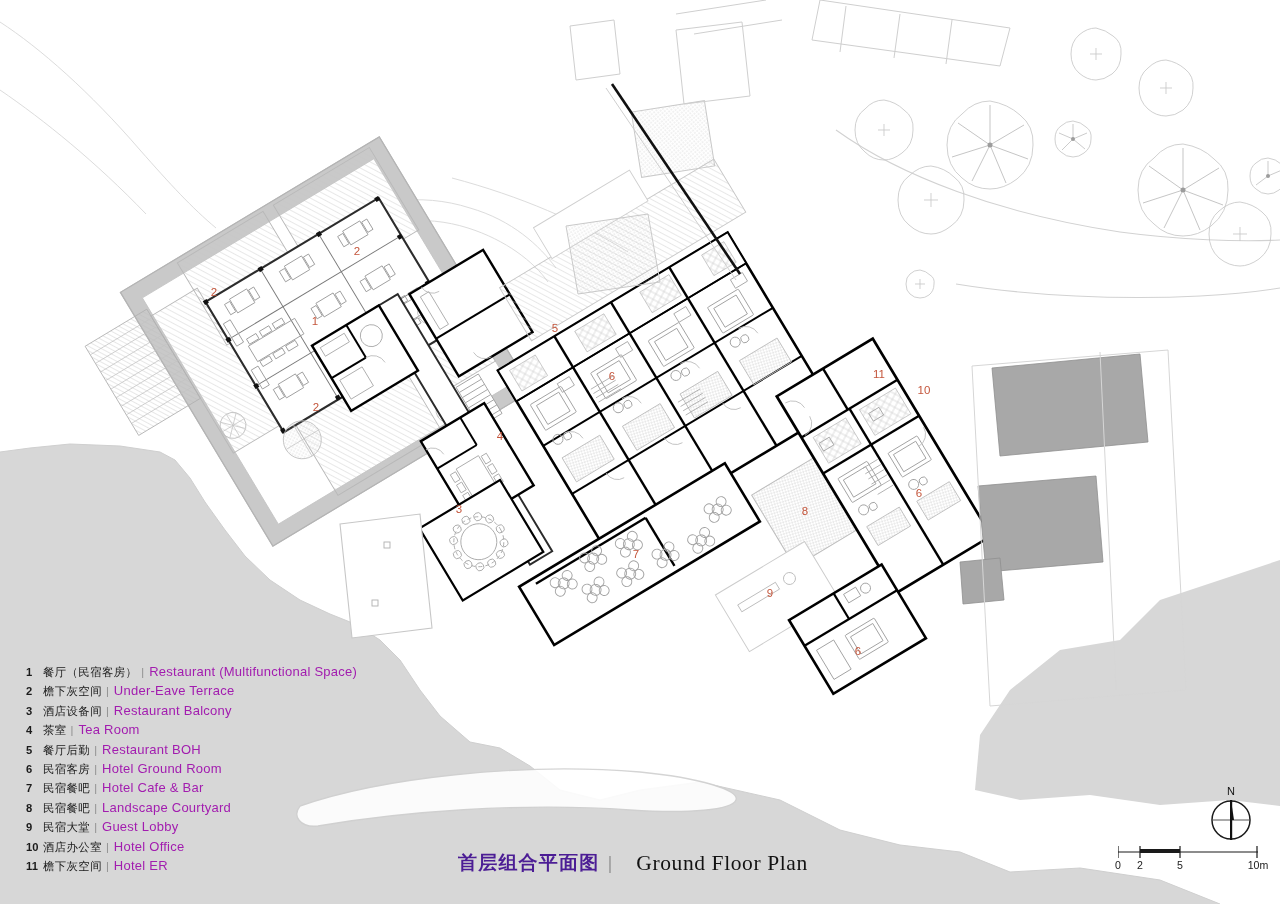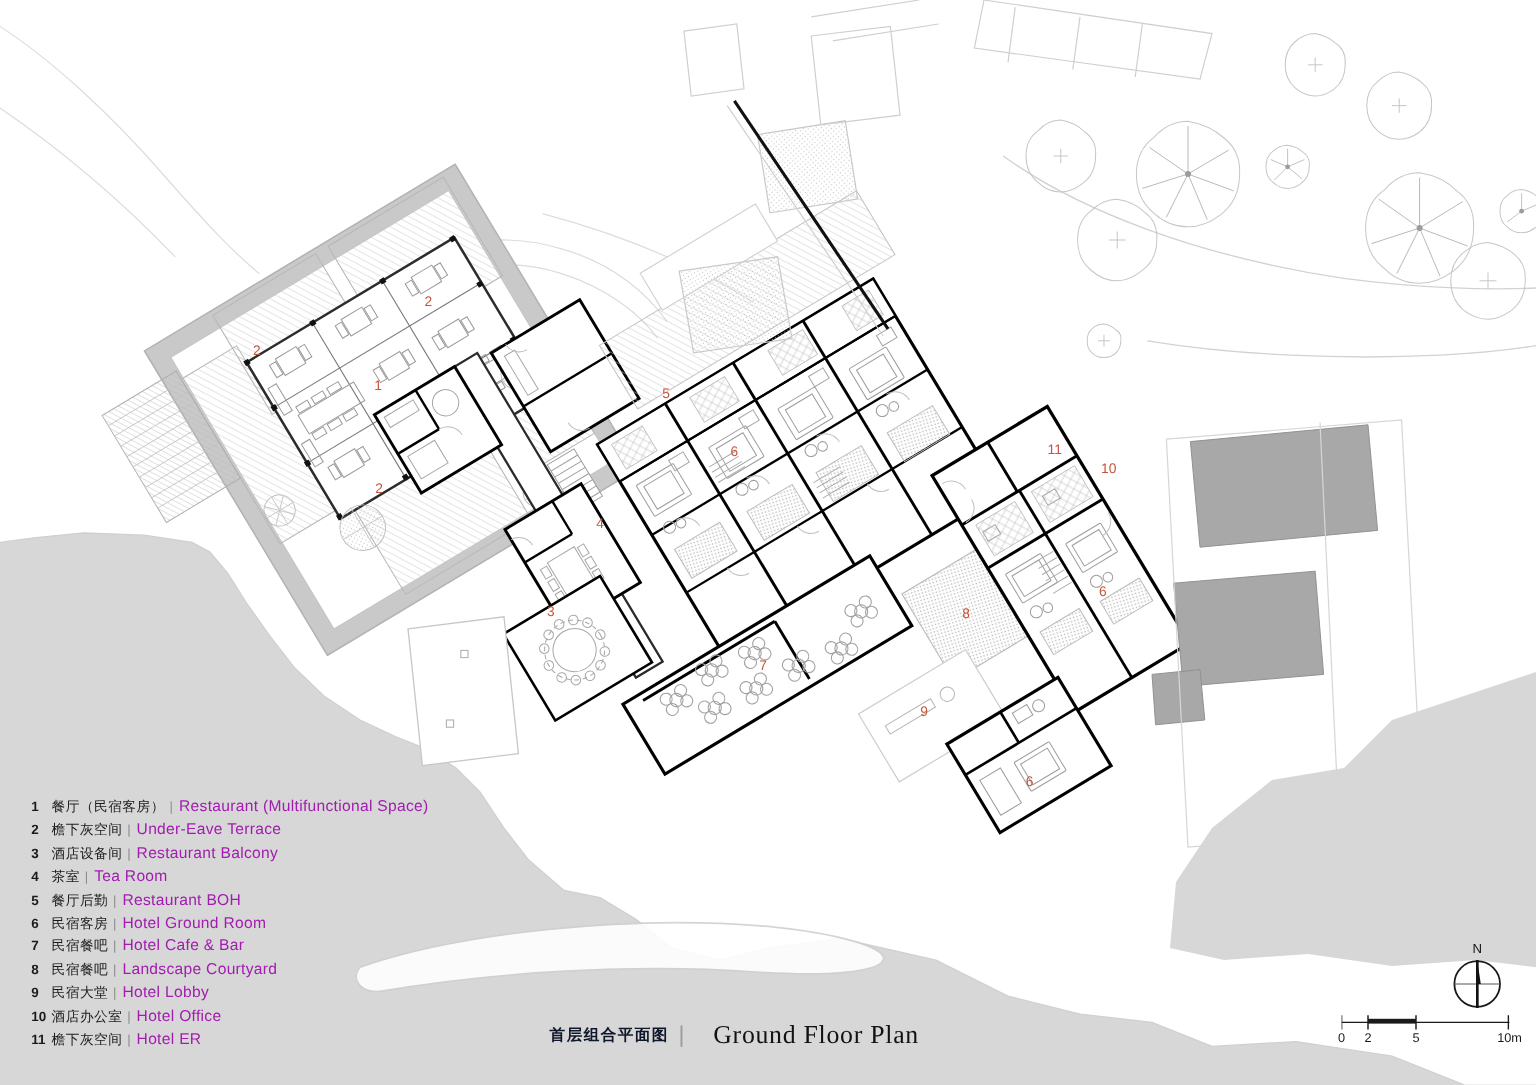--- a/index.html
+++ b/index.html
@@ -60,24 +60,24 @@
 
   
   #title-block {
     position: absolute;
     left: 458px; top: 850px;
     display: flex;
     align-items: center;
   }
   #title-cn {
     font-family: "DejaVu Sans", sans-serif;
-    font-size: 13px;
+    font-size: 19px;
     font-weight: 700;
     letter-spacing: 1.2px;
-    color: #0f172a;
+    color: #4c1d95;
   }
   #title-sep {
     color: #9b9b9b;
     font-size: 19px;
     margin: 0 9px 0 8px;
     font-weight: 300;
   }
   #title-en {
     font-family: "Liberation Serif", serif;
     font-size: 21.5px;
@@ -827,21 +827,21 @@
     <div class="legend-row">
       <span class="legend-num">8</span>
       <span class="legend-cn">民宿餐吧</span>
       <span class="legend-sep">|</span>
       <span class="legend-en">Landscape Courtyard</span>
     </div>
     <div class="legend-row">
       <span class="legend-num">9</span>
       <span class="legend-cn">民宿大堂</span>
       <span class="legend-sep">|</span>
-      <span class="legend-en">Hotel Lobby</span>
+      <span class="legend-en">Guest Lobby</span>
     </div>
     <div class="legend-row">
       <span class="legend-num">10</span>
       <span class="legend-cn">酒店办公室</span>
       <span class="legend-sep">|</span>
       <span class="legend-en">Hotel Office</span>
     </div>
     <div class="legend-row">
       <span class="legend-num">11</span>
       <span class="legend-cn">檐下灰空间</span>

